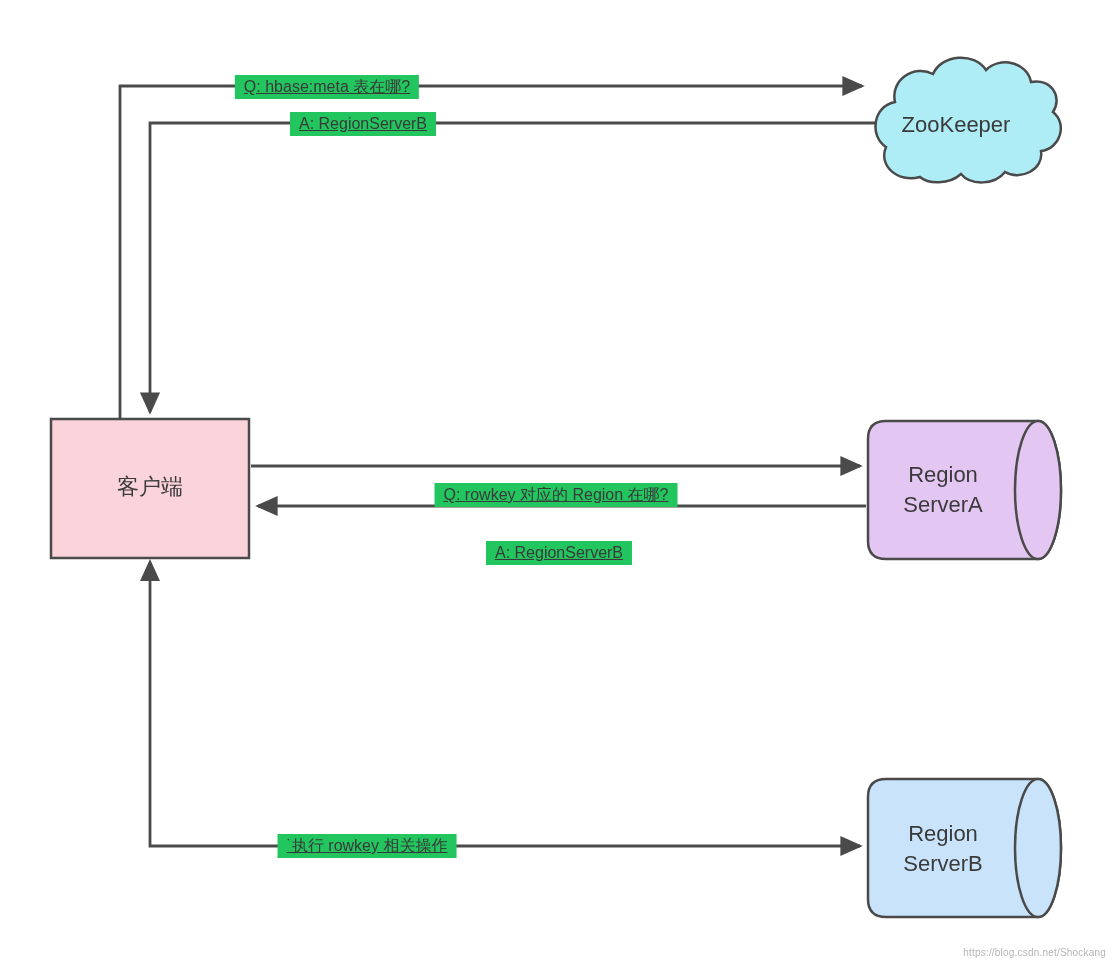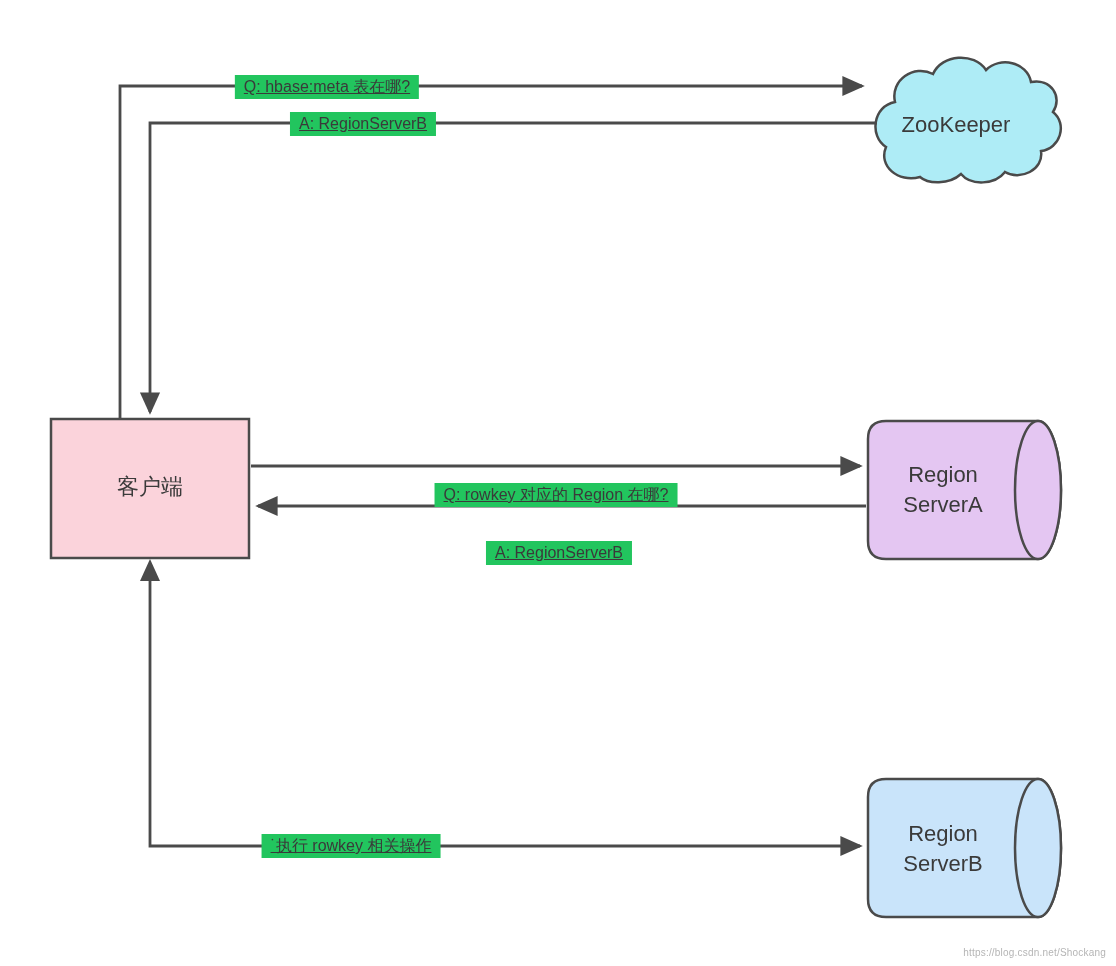--- a/index.html
+++ b/index.html
@@ -99,16 +99,16 @@
   <div class="node-label" style="left:956px; top:125px;">ZooKeeper</div>
   <div class="node-label" style="left:943px; top:490px;">Region
 ServerA</div>
   <div class="node-label" style="left:943px; top:849px;">Region
 ServerB</div>
 
   <div class="edge-label" style="left:327px; top:87px;">Q: hbase:meta 表在哪?</div>
   <div class="edge-label" style="left:363px; top:124px;">A: RegionServerB</div>
   <div class="edge-label" style="left:556px; top:467px;margin-top:28px;">Q: rowkey 对应的 Region 在哪?</div>
   <div class="edge-label" style="left:559px; top:507px;margin-top:46px;">A: RegionServerB</div>
-  <div class="edge-label" style="left:351px; top:846px;text-align:center;">˙执行 rowkey 相关操作</div>
+  <div class="edge-label" style="left:367px; top:846px;text-align:center;">˙执行 rowkey 相关操作</div>
 
   <div class="watermark">https://blog.csdn.net/Shockang</div>
 </div>
 
 </body></html>

